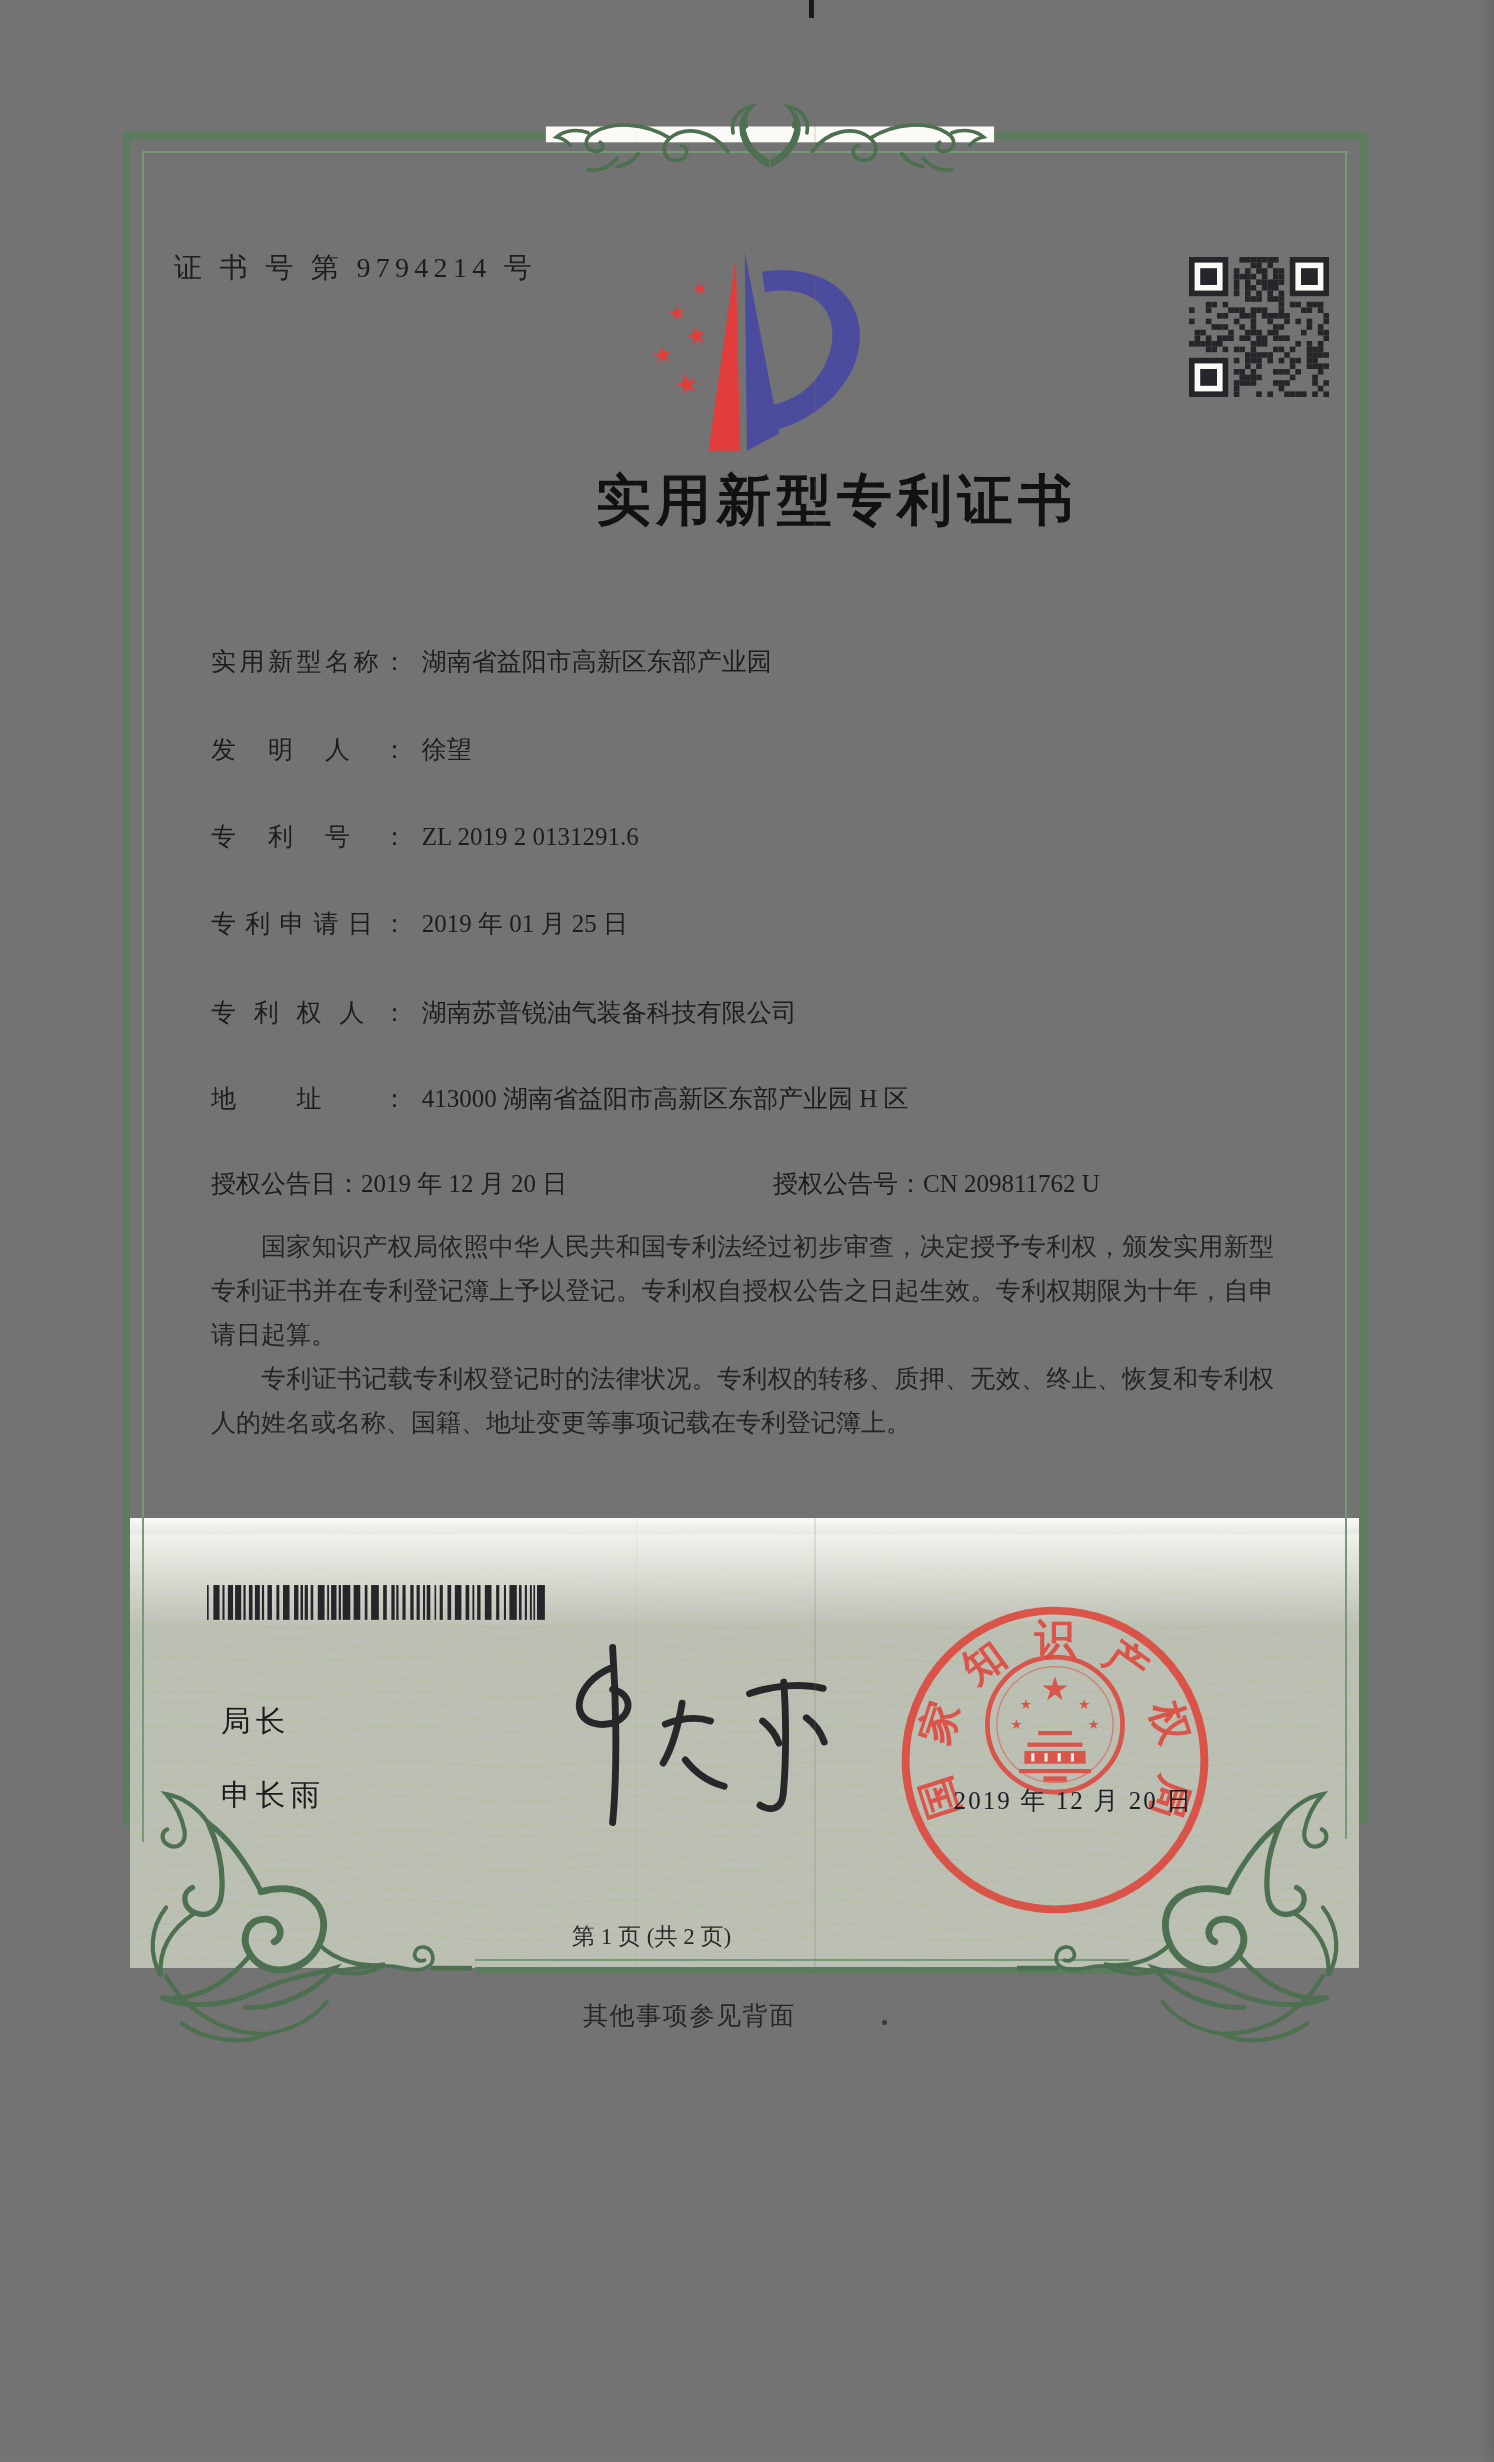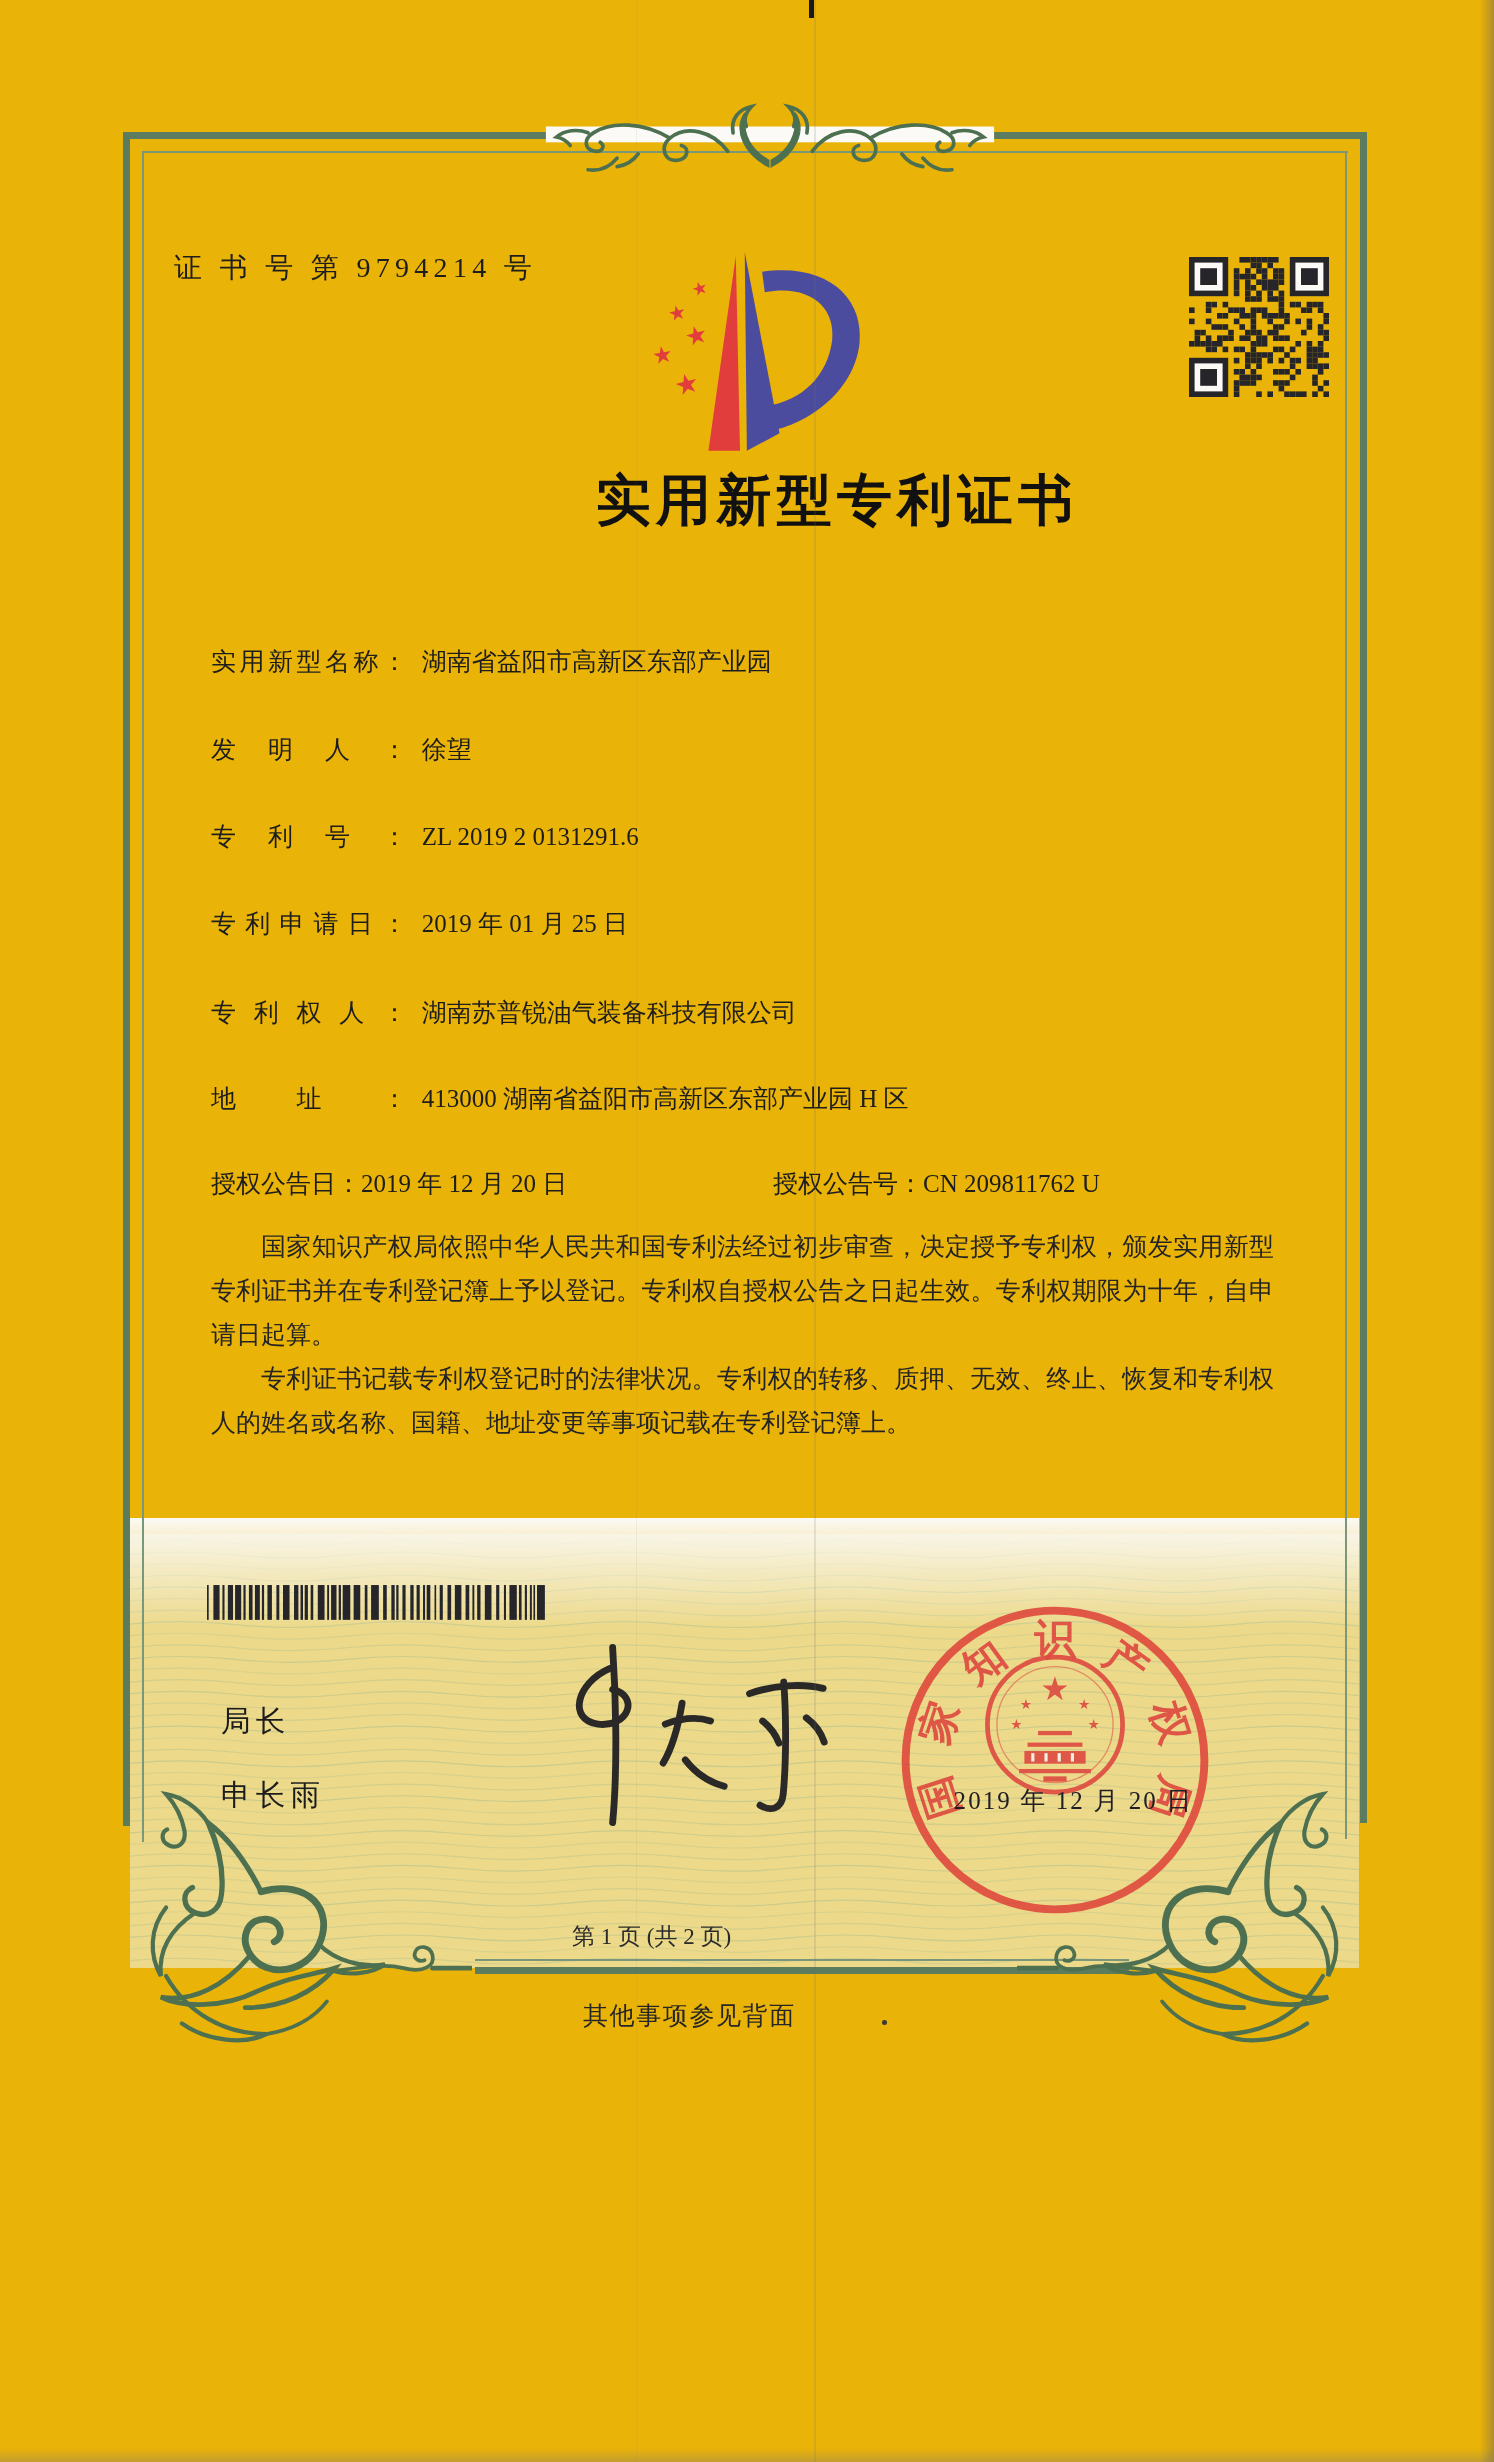--- a/index.html
+++ b/index.html
@@ -1,16 +1,16 @@
 <!DOCTYPE html>
 <html style="font-size:8.4px"><head>
 <meta charset="utf-8">
 <style>
   html,body{margin:0;padding:0;background:#e9e9e9;}
-  .page{position:relative;width:1495px;height:2462px;background:#eab308;overflow:hidden;
+  .page{position:relative;width:1495px;height:2462px;background:#737373;overflow:hidden;
         font-family:"Liberation Serif","DejaVu Serif",serif;color:#222;}
   .abs{position:absolute;}
   
   .fl{position:absolute;background:#5b7c5e;}
   .fl.thin{background:#7a977c;}
   
   .certno{left:174px;top:249px;font-size:28px;letter-spacing:5.3px;color:#1d1d1d;}
   .title{left:123px;top:464px;width:1428px;text-align:center;font-size:55px;font-weight:bold;
          letter-spacing:5.3px;color:#111;}
   .frow{left:211px;width:1087px;font-size:25px;line-height:33px;color:#1d1d1d;white-space:nowrap;}

